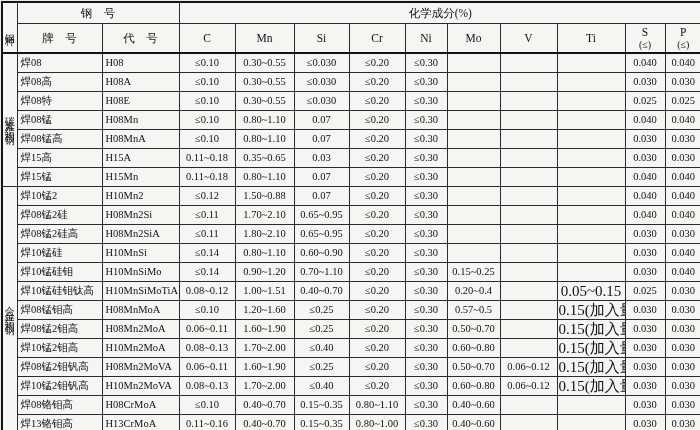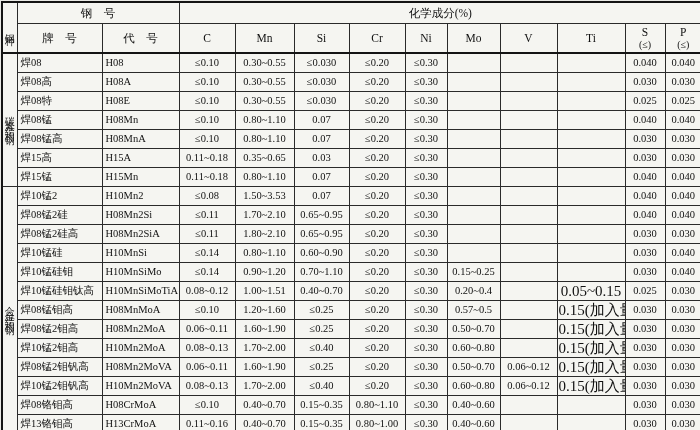--- a/index.html
+++ b/index.html
@@ -189,22 +189,22 @@
         <td></td>
         <td></td>
         <td class="ti-cell"></td>
         <td>0.040</td>
         <td>0.040</td>
       </tr>
       <tr>
         <th rowspan="13" class="vert group-label">合金结构钢</th>
         <td class="text-cell">焊10锰2</td>
         <td class="text-cell">H10Mn2</td>
-        <td>≤0.08</td>
-        <td>1.50~3.53</td>
+        <td>≤0.12</td>
+        <td>1.50~0.88</td>
         <td>0.07</td>
         <td>≤0.20</td>
         <td>≤0.30</td>
         <td></td>
         <td></td>
         <td class="ti-cell"></td>
         <td>0.040</td>
         <td>0.040</td>
       </tr>
       <tr>

